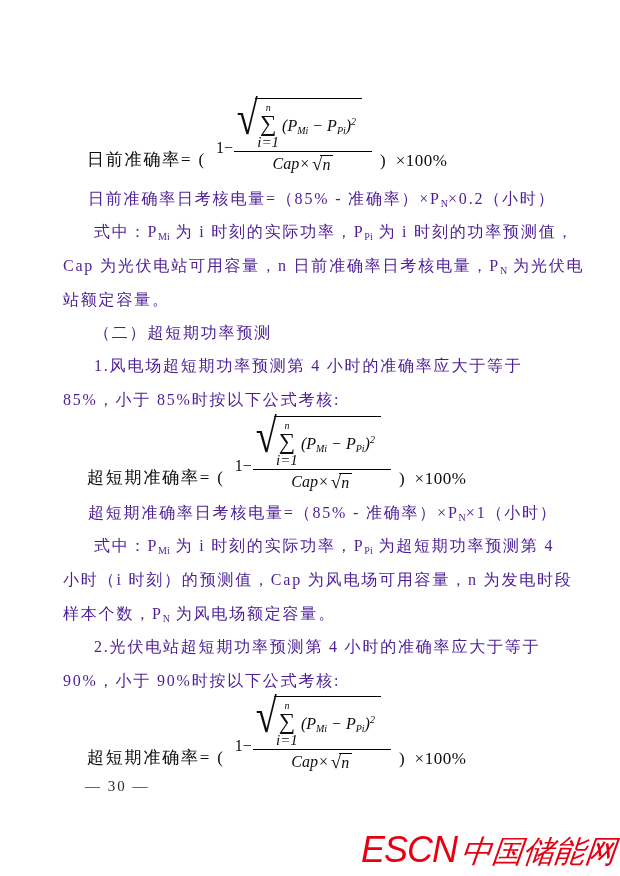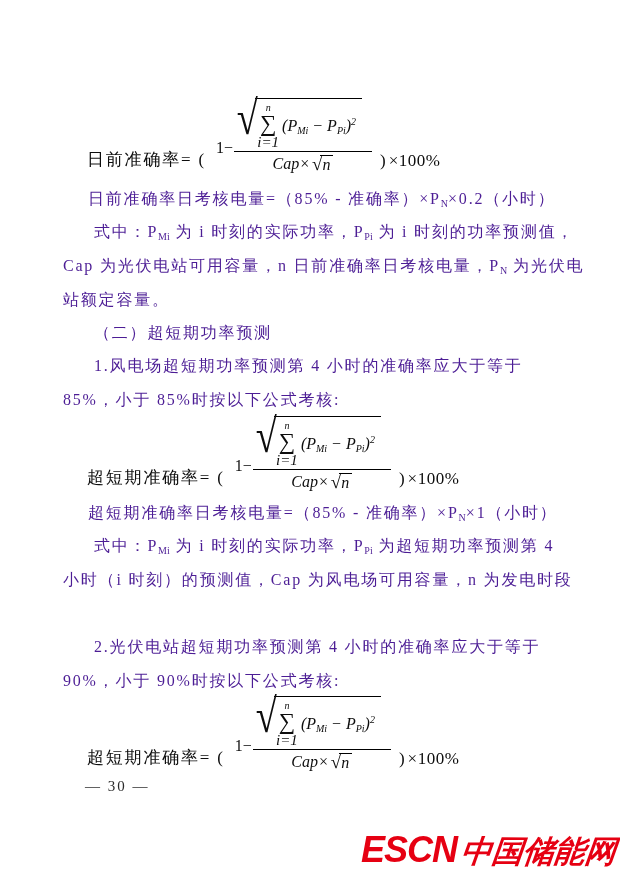--- a/index.html
+++ b/index.html
@@ -35,30 +35,30 @@
   .sum-sym{font-size:23px;line-height:.95;}
   .sum-bot{font-size:15px;font-style:italic;}
   .terms{font-style:italic;font-size:16px;}
   .terms sub{font-size:10px;font-style:italic;vertical-align:-3px;}
   .terms sup{font-size:10px;}
   .f-den{display:inline-flex;align-items:center;padding-top:3px;font-style:italic;font-size:16px;}
   .sqrt-sm{display:inline-flex;align-items:flex-start;margin-left:2px;}
   .sqrt-sm-sign{font-style:normal;font-size:19px;line-height:17px;margin-right:-2px;}
   .sqrt-sm-body{border-top:1.3px solid #000;font-style:italic;padding:0 3px 0 2px;line-height:17px;}
   .f-close{letter-spacing:1px;padding-bottom:2px;margin-left:8px;}
-  .f-times{padding-bottom:2px;margin-left:2px;letter-spacing:.5px;}
+  .f-times{padding-bottom:2px;margin-left:9px;letter-spacing:.5px;}
 
   
   .page-number{
     position:absolute;font-size:15px;letter-spacing:2px;color:#2a2a2a;
   }
   .logo{
     position:absolute;display:flex;align-items:baseline;
     font-family:"Liberation Sans","DejaVu Sans",sans-serif;
-    font-weight:bold;font-style:italic;white-space:nowrap;
+    font-weight:normal;font-style:italic;white-space:nowrap;
   }
   .logo-escn{font-size:36px;letter-spacing:-1px;line-height:36px;}
   .logo-cn{font-size:31px;margin-left:4px;transform:skewX(-6deg);letter-spacing:0;}
 </style>
 </head>
 <body>
 
 <div class="page">
 
   <div class="formula" style="left:87px;top:95px;">
@@ -131,20 +131,21 @@
       </span>
     </span>
     <span class="f-close">)</span>
     <span class="f-times">×100%</span>
   </div>
 
   <div class="line" style="left:88px;top:500px;"><span>超短期准确率日考核电量=（85% - 准确率）×P</span><sub>N</sub><span>×1（小时）</span></div>
 
   <div class="line" style="left:94px;top:533px;"><span>式中：P</span><sub>Mi</sub><span> 为 i 时刻的实际功率，P</span><sub>Pi</sub><span> 为超短期功率预测第 4</span></div>
   <div class="line" style="left:63px;top:567px;"><span>小时（i 时刻）的预测值，Cap 为风电场可用容量，n 为发电时段</span></div>
+  <div class="line" style="left:63px;top:601px;"><span>样本个数，P</span><sub>N</sub><span> 为风电场额定容量。</span></div>
 
   <div class="line" style="left:94px;top:634px;"><span>2.光伏电站超短期功率预测第 4 小时的准确率应大于等于</span></div>
   <div class="line" style="left:63px;top:668px;"><span>90%，小于 90%时按以下公式考核:</span></div>
 
   <div class="formula" style="left:87px;top:693px;">
     <span class="f-label">超短期准确率= (</span>
     <span class="f-expr">
       <span class="f-one">1−</span>
       <span class="f-frac">
         <span class="f-num">

